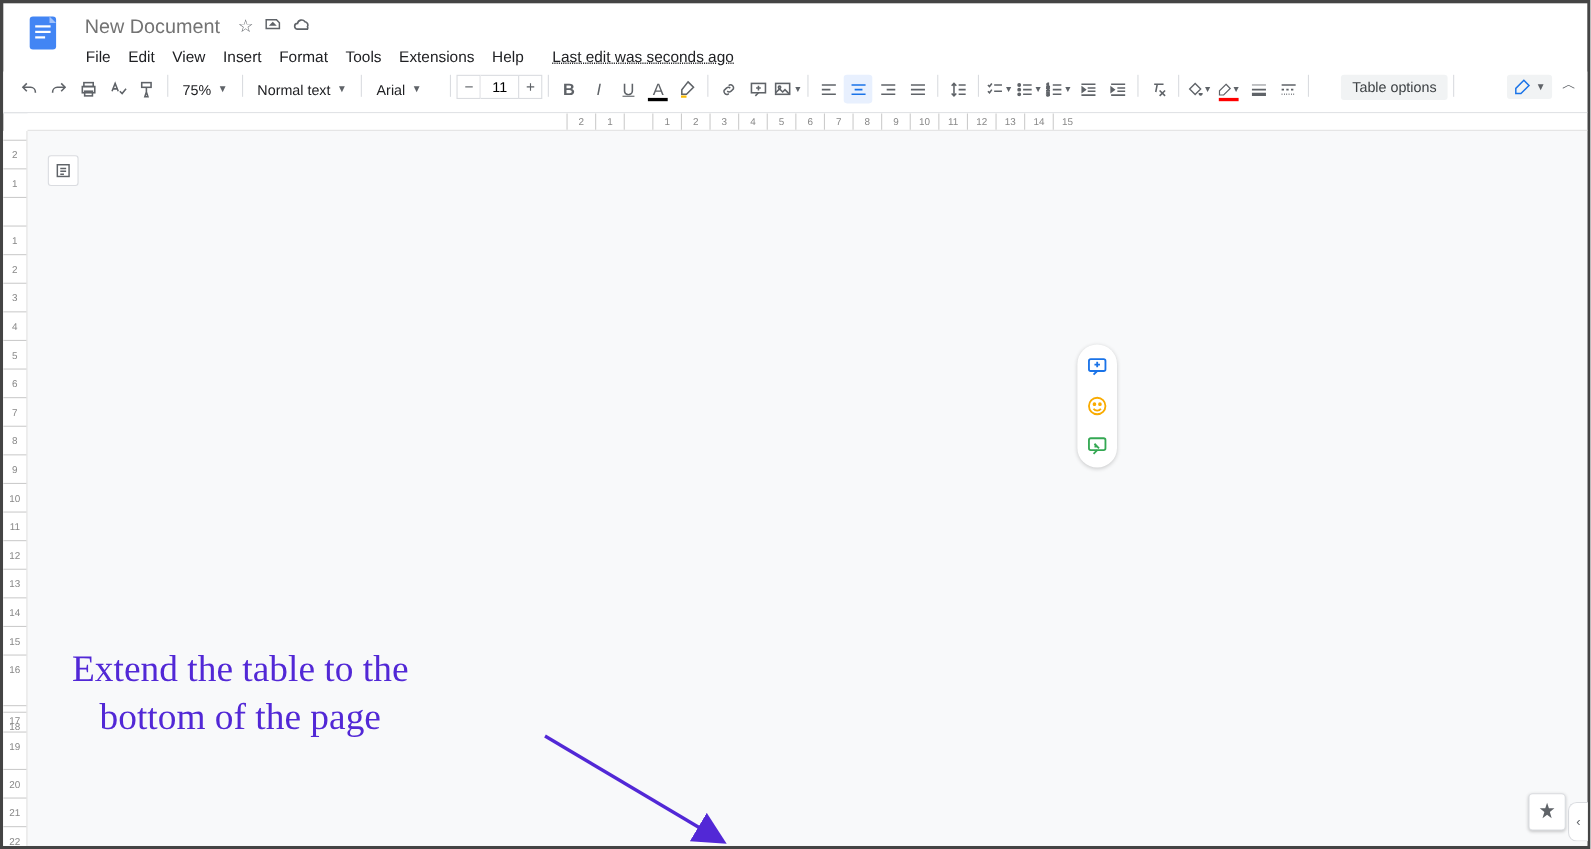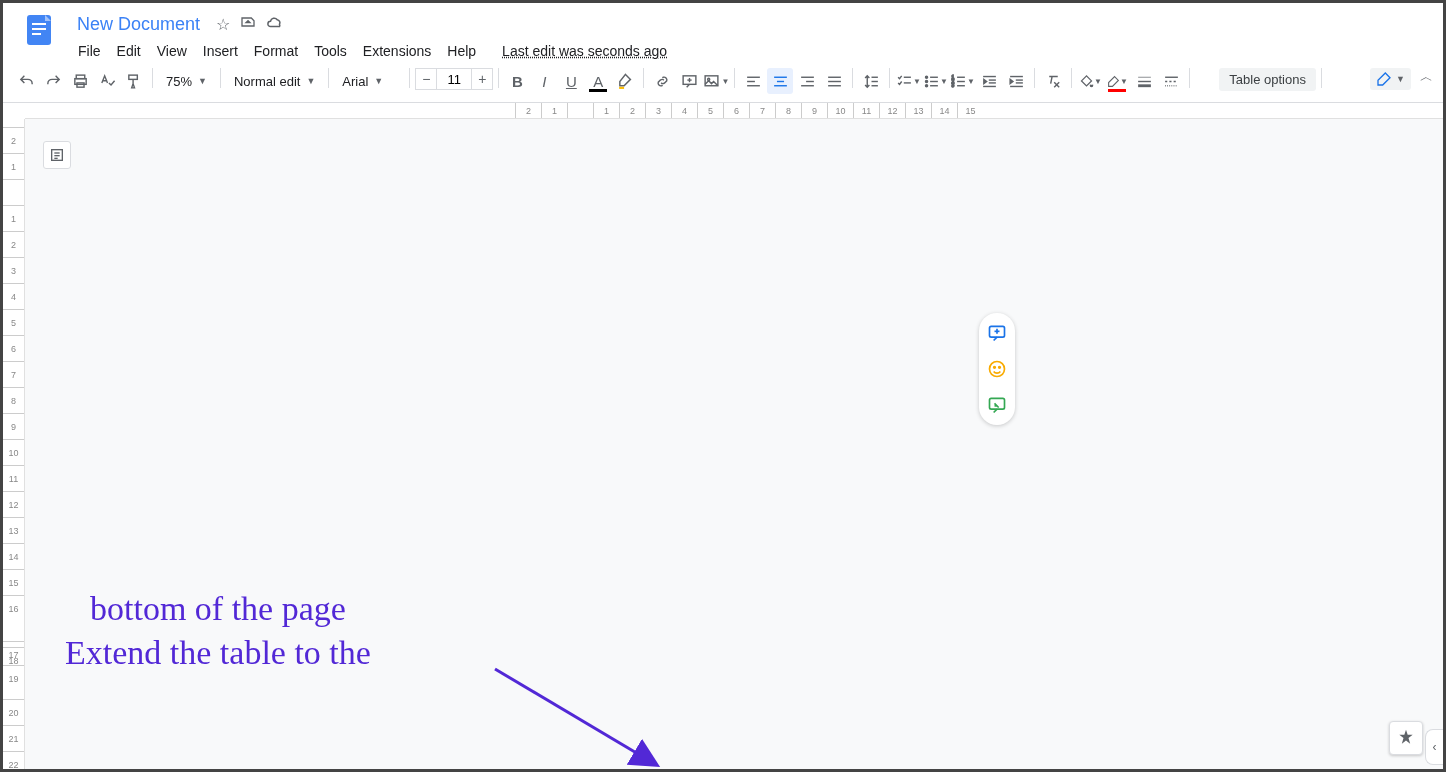--- a/index.html
+++ b/index.html
@@ -4,21 +4,21 @@
   <style>
     * { margin: 0; padding: 0; box-sizing: border-box; }
     body { font-family: Arial, sans-serif; font-size: 13px; color: #202124; background: #fff; overflow: hidden; }
     
     .frame { border: 3px solid #444; width: 1446px; height: 772px; position: relative; }
     
     
     .titlebar { display: flex; align-items: center; padding: 8px 16px 0 16px; height: 34px; }
     .docs-logo { width: 40px; height: 40px; display: flex; align-items: center; justify-content: center; margin-right: 12px; margin-top: 12px; }
     .docs-logo svg { width: 36px; height: 36px; }
-    .title-text { font-size: 18px; color: #3b82f6; padding: 2px 6px; }
+    .title-text { font-size: 18px; color: #737373; padding: 2px 6px; }
     .title-icons { display: flex; gap: 10px; margin-left: 10px; align-items: center; }
     .title-icons span { color: #5f6368; font-size: 16px; cursor: pointer; }
     .right-area { margin-left: auto; display: flex; align-items: center; gap: 14px; }
     .comment-btn { width: 32px; height: 32px; display: flex; align-items: center; justify-content: center; cursor: pointer; color: #5f6368; }
     .share-btn { background: #1a73e8; color: #fff; border: none; border-radius: 4px; padding: 8px 18px; font-size: 14px; font-weight: 500; display: flex; align-items: center; gap: 8px; cursor: pointer; }
     .avatar { width: 32px; height: 32px; border-radius: 50%; background: linear-gradient(135deg, #ddd, #bbb); cursor: pointer; overflow:hidden; display:flex; align-items:center; justify-content:center; font-size:20px; }
     
     
     .menubar { display: flex; align-items: center; padding: 0 16px 0 68px; height: 28px; gap: 2px; }
     .menubar span { padding: 4px 7px; font-size: 14px; color: #202124; cursor: pointer; border-radius: 3px; }
@@ -147,21 +147,21 @@
           <path d="M10 9v6l-2 6h4l-2-6"></path>
         </svg>
       </div>
     <div class="tb-sep"></div>
     <div class="tb-select">
         <span>75%</span>
         <span class="caret">▼</span>
       </div>
     <div class="tb-sep"></div>
     <div class="tb-select">
-        <span>Normal edit</span>
+        <span>Normal text</span>
         <span class="caret">▼</span>
       </div>
     <div class="tb-sep"></div>
     <div class="tb-select" style="min-width:70px;">
         <span>Arial</span>
         <span class="caret">▼</span>
       </div>
     <div class="tb-sep"></div>
     <div class="font-size-group">
       <div class="fs-btn">−</div>
@@ -419,22 +419,22 @@
         <div class="fa-btn">
             <svg width="20" height="20" viewBox="0 0 24 24" fill="none" stroke="#34a853" stroke-width="2">
               <rect x="3" y="4" width="18" height="13" rx="2"></rect>
               <path d="M8 21l4-4"></path>
               <path d="M9 10l5 5M9 13h3"></path>
             </svg>
           </div>
       </div>
 
       <div class="annotation">
+        <div>Extend the table to the</div>
         <div style="text-align:center;">bottom of the page</div>
-        <div>Extend the table to the</div>
       </div>
       <svg class="arrow-svg" width="200" height="140">
         <defs>
             <marker id="ah" markerWidth="12" markerHeight="12" refX="8" refY="5" orient="auto">
               <path d="M0,0 L10,5 L0,10 z" fill="#5228d6"></path>
             </marker>
           </defs>
         <line x1="10" y1="10" x2="170" y2="105" stroke="#5228d6" stroke-width="3" marker-end="url(#ah)"></line>
       </svg>
 

